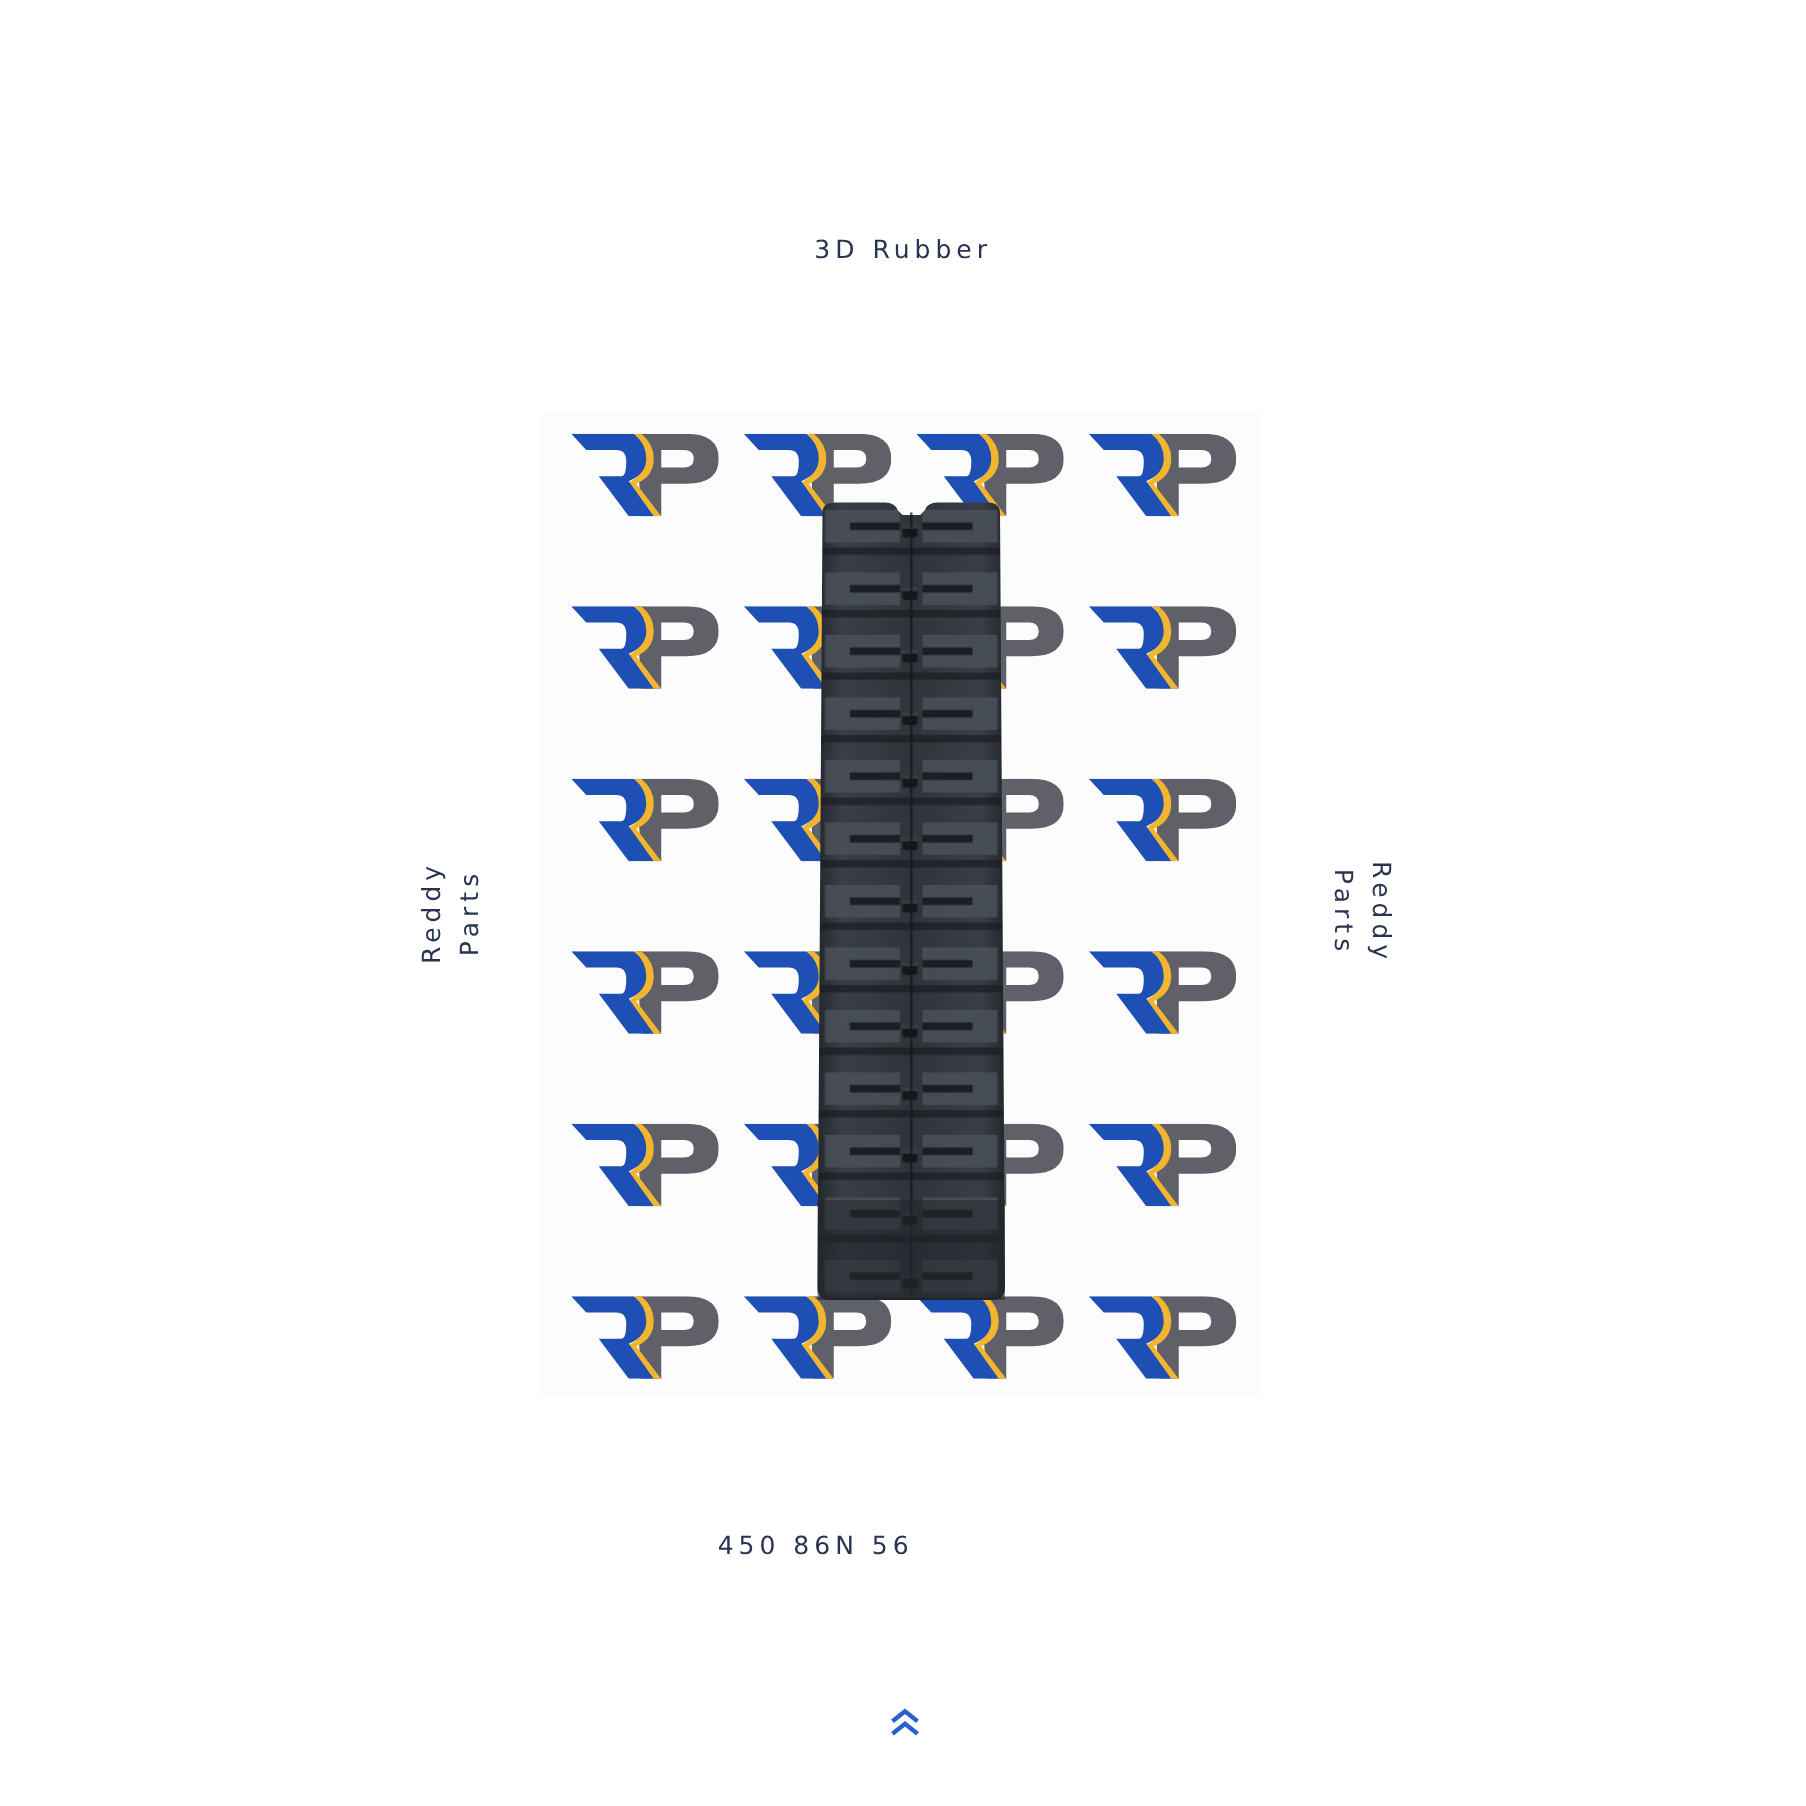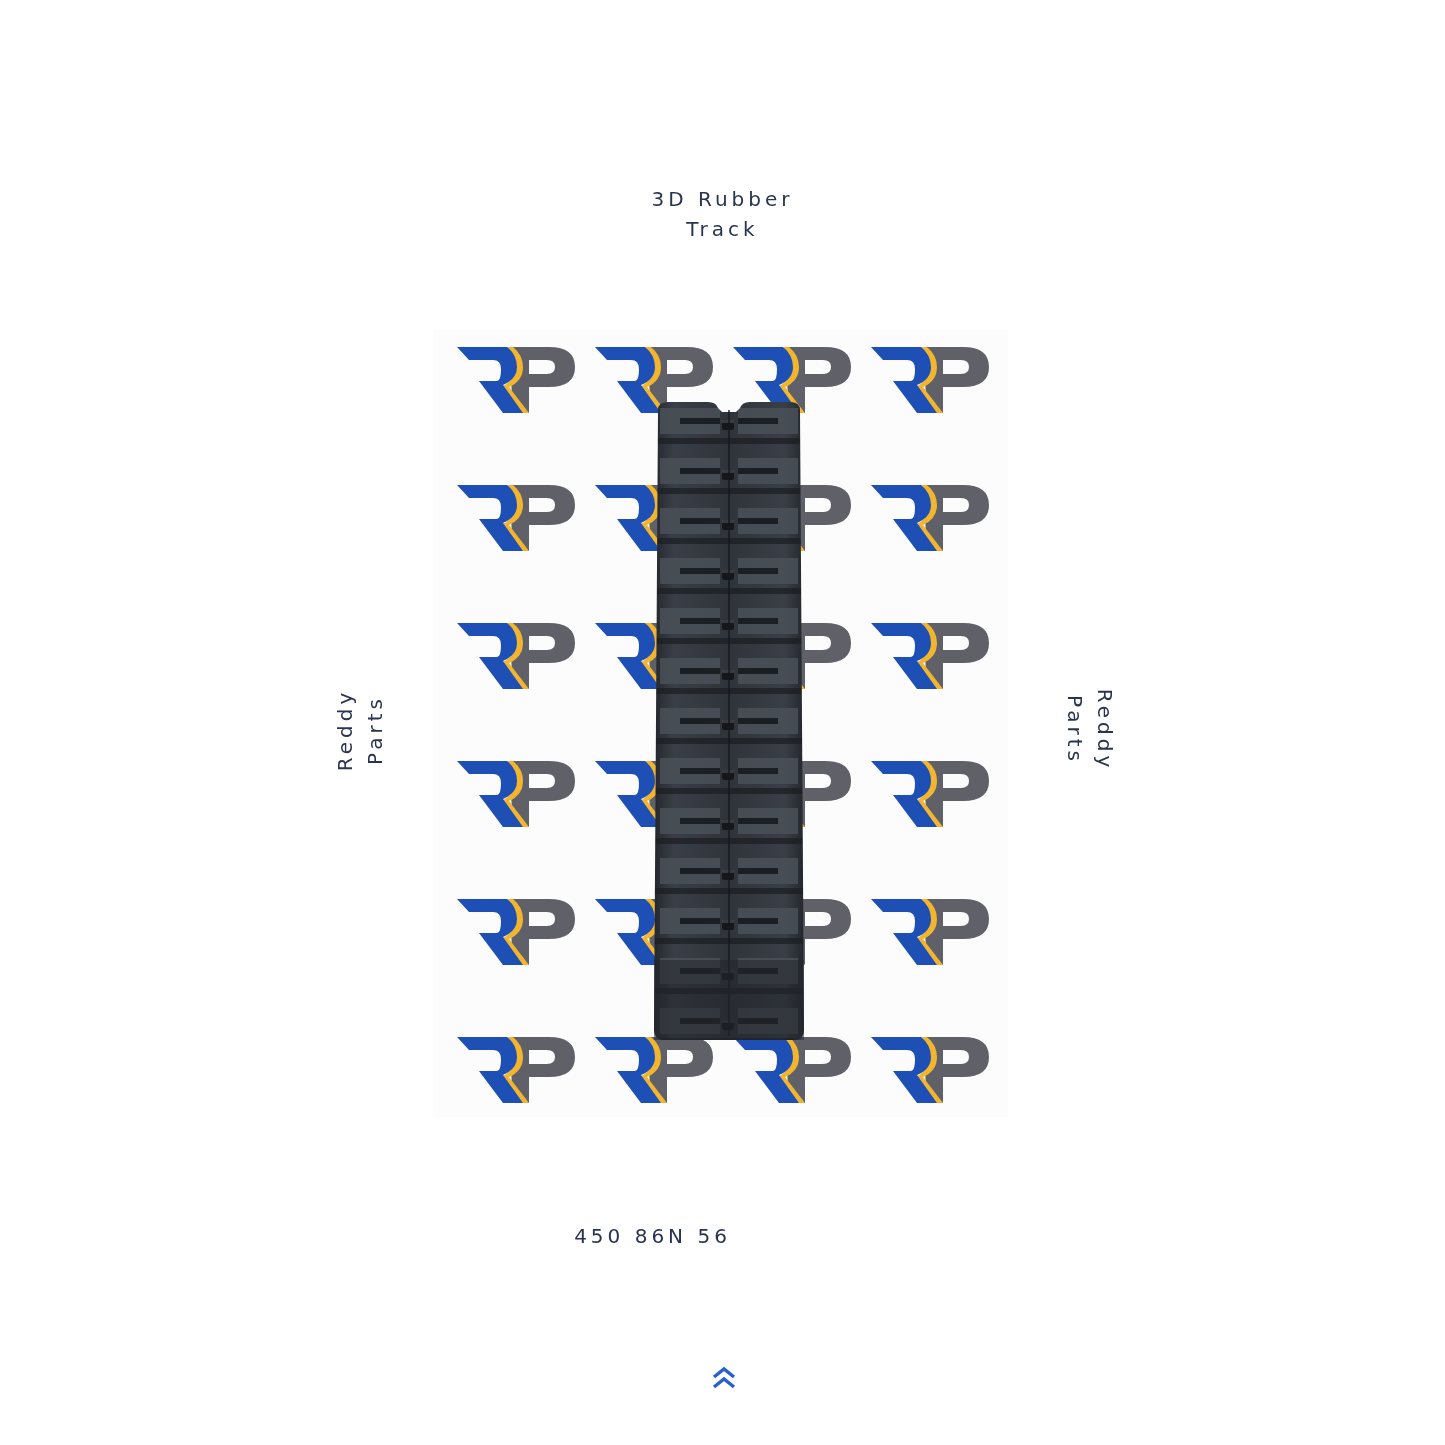--- a/index.html
+++ b/index.html
@@ -74,21 +74,20 @@
     position: absolute;
     left: 650px; top: 400px;
     width: 158px; height: 642px;
   }
 </style>
 </head>
 <body>
 
 <div class="title">
   <div>3D Rubber</div>
-  <div>Track</div>
 </div>
 
 <div class="side side-left">
   <div>Reddy</div>
   <div>Parts</div>
 </div>
 
 <div class="side side-right">
   <div>Reddy</div>
   <div>Parts</div>

